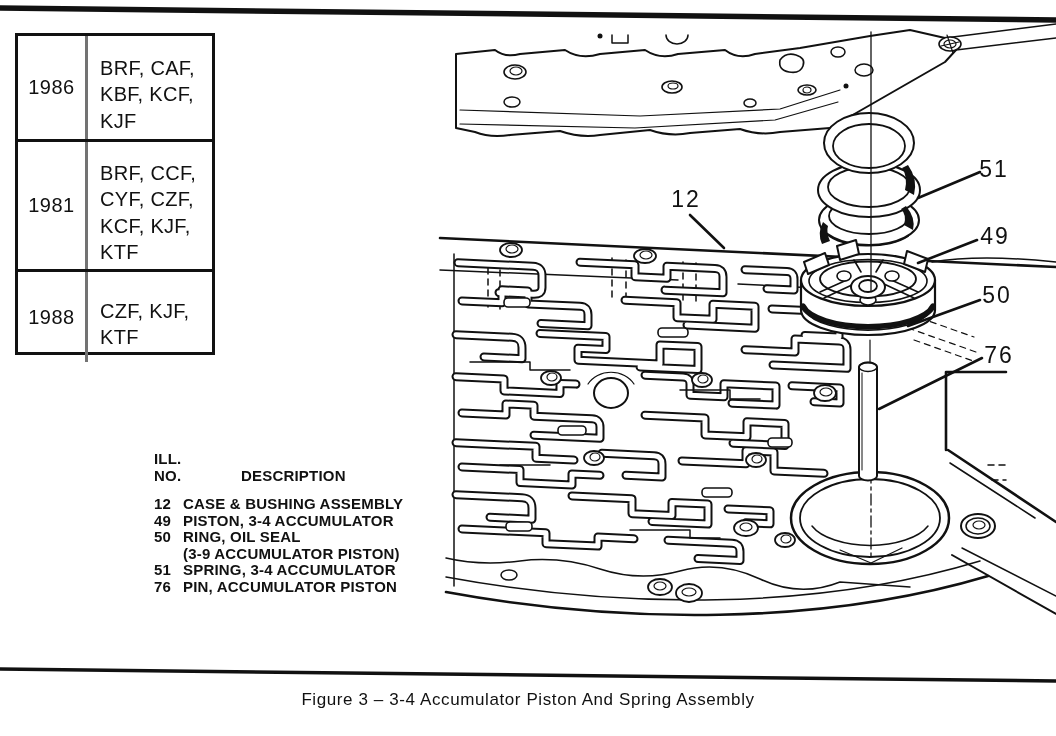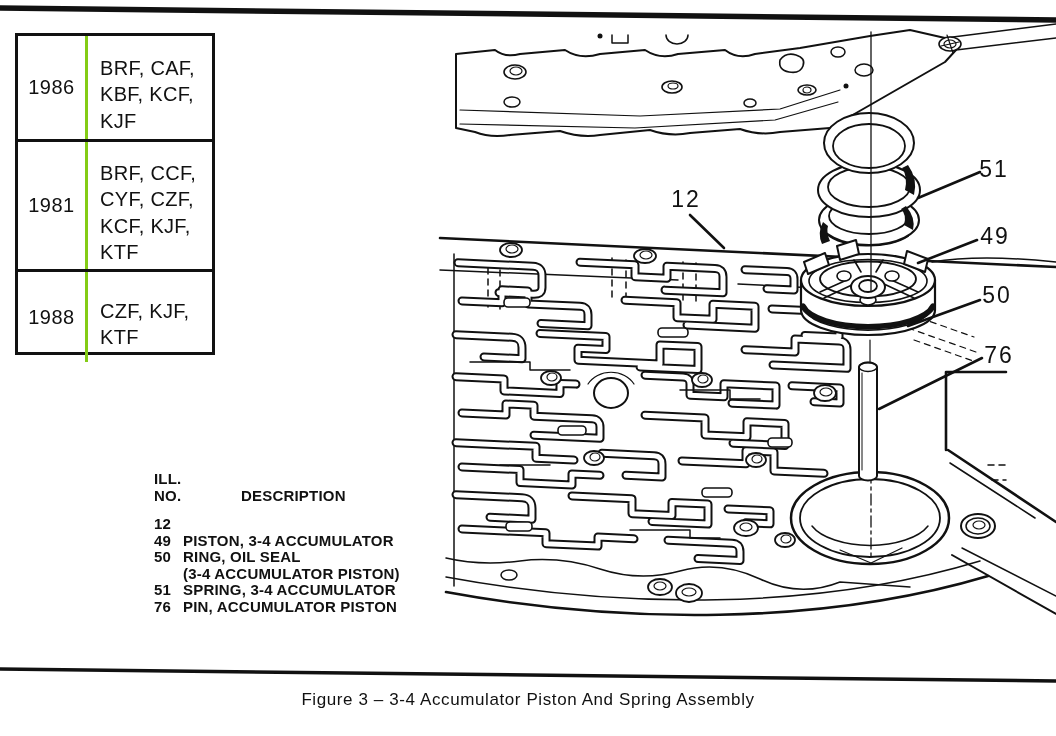--- a/index.html
+++ b/index.html
@@ -22,34 +22,34 @@
   .callout{font-family:"Liberation Sans",sans-serif;font-size:23px;letter-spacing:2px;fill:#111}
   .leader{stroke:#111;stroke-width:2.6;fill:none;stroke-linecap:round}
   
   .tbl{
     position:absolute;left:15px;top:33px;width:200px;height:322px;
     border:3px solid #111;box-sizing:border-box;font-size:20px;z-index:2;
   }
   .tbl-row{display:flex;box-sizing:border-box;border-bottom:3px solid #111;}
   .tbl-row:last-child{border-bottom:none;}
   .tbl-year{
-    width:70px;box-sizing:border-box;border-right:3px solid #84cc16;
+    width:70px;box-sizing:border-box;border-right:3px solid #737373;
     display:flex;align-items:center;justify-content:center;letter-spacing:.5px;
   }
   .tbl-codes{
     flex:1;display:flex;align-items:center;box-sizing:border-box;
     padding:20px 8px 6px 12px;line-height:1.32;letter-spacing:.3px;
   }
   
   .legend{
     position:absolute;left:154px;top:451px;width:330px;z-index:2;
     font-weight:bold;font-size:15px;line-height:16.5px;letter-spacing:.2px;
   }
   .legend-head{display:flex;align-items:flex-end;margin-bottom:12px;}
-  .legend-head .illno{width:30px;margin-top:20px;}
+  .legend-head .illno{width:30px;}
   .legend-head .desch{margin-left:57px;}
   .lg-row{display:flex;}
   .lg-no{width:22px;margin-right:7px;}
   .lg-cont{margin-left:29px;}
   
   .caption{
     position:absolute;left:0;top:690px;width:100%;text-align:center;z-index:2;
     font-size:17px;letter-spacing:.6px;
   }
 </style>
@@ -348,30 +348,31 @@
   <div class="legend">
     <div class="legend-head">
       <div class="illno">
         <div>ILL.</div>
         <div>NO.</div>
       </div>
       <div class="desch">DESCRIPTION</div>
     </div>
     <div class="lg-row">
       <span class="lg-no">12</span>
+      <span>CASE &amp; BUSHING ASSEMBLY</span>
     </div>
     <div class="lg-row">
       <span class="lg-no">49</span>
       <span>PISTON, 3-4 ACCUMULATOR</span>
     </div>
     <div class="lg-row">
       <span class="lg-no">50</span>
       <span>RING, OIL SEAL</span>
     </div>
-    <div class="lg-cont">(3-4 ACCUMULATOR PISTON)</div>
+    <div class="lg-cont">(3-9 ACCUMULATOR PISTON)</div>
     <div class="lg-row">
       <span class="lg-no">51</span>
       <span>SPRING, 3-4 ACCUMULATOR</span>
     </div>
     <div class="lg-row">
       <span class="lg-no">76</span>
       <span>PIN, ACCUMULATOR PISTON</span>
     </div>
   </div>
 

